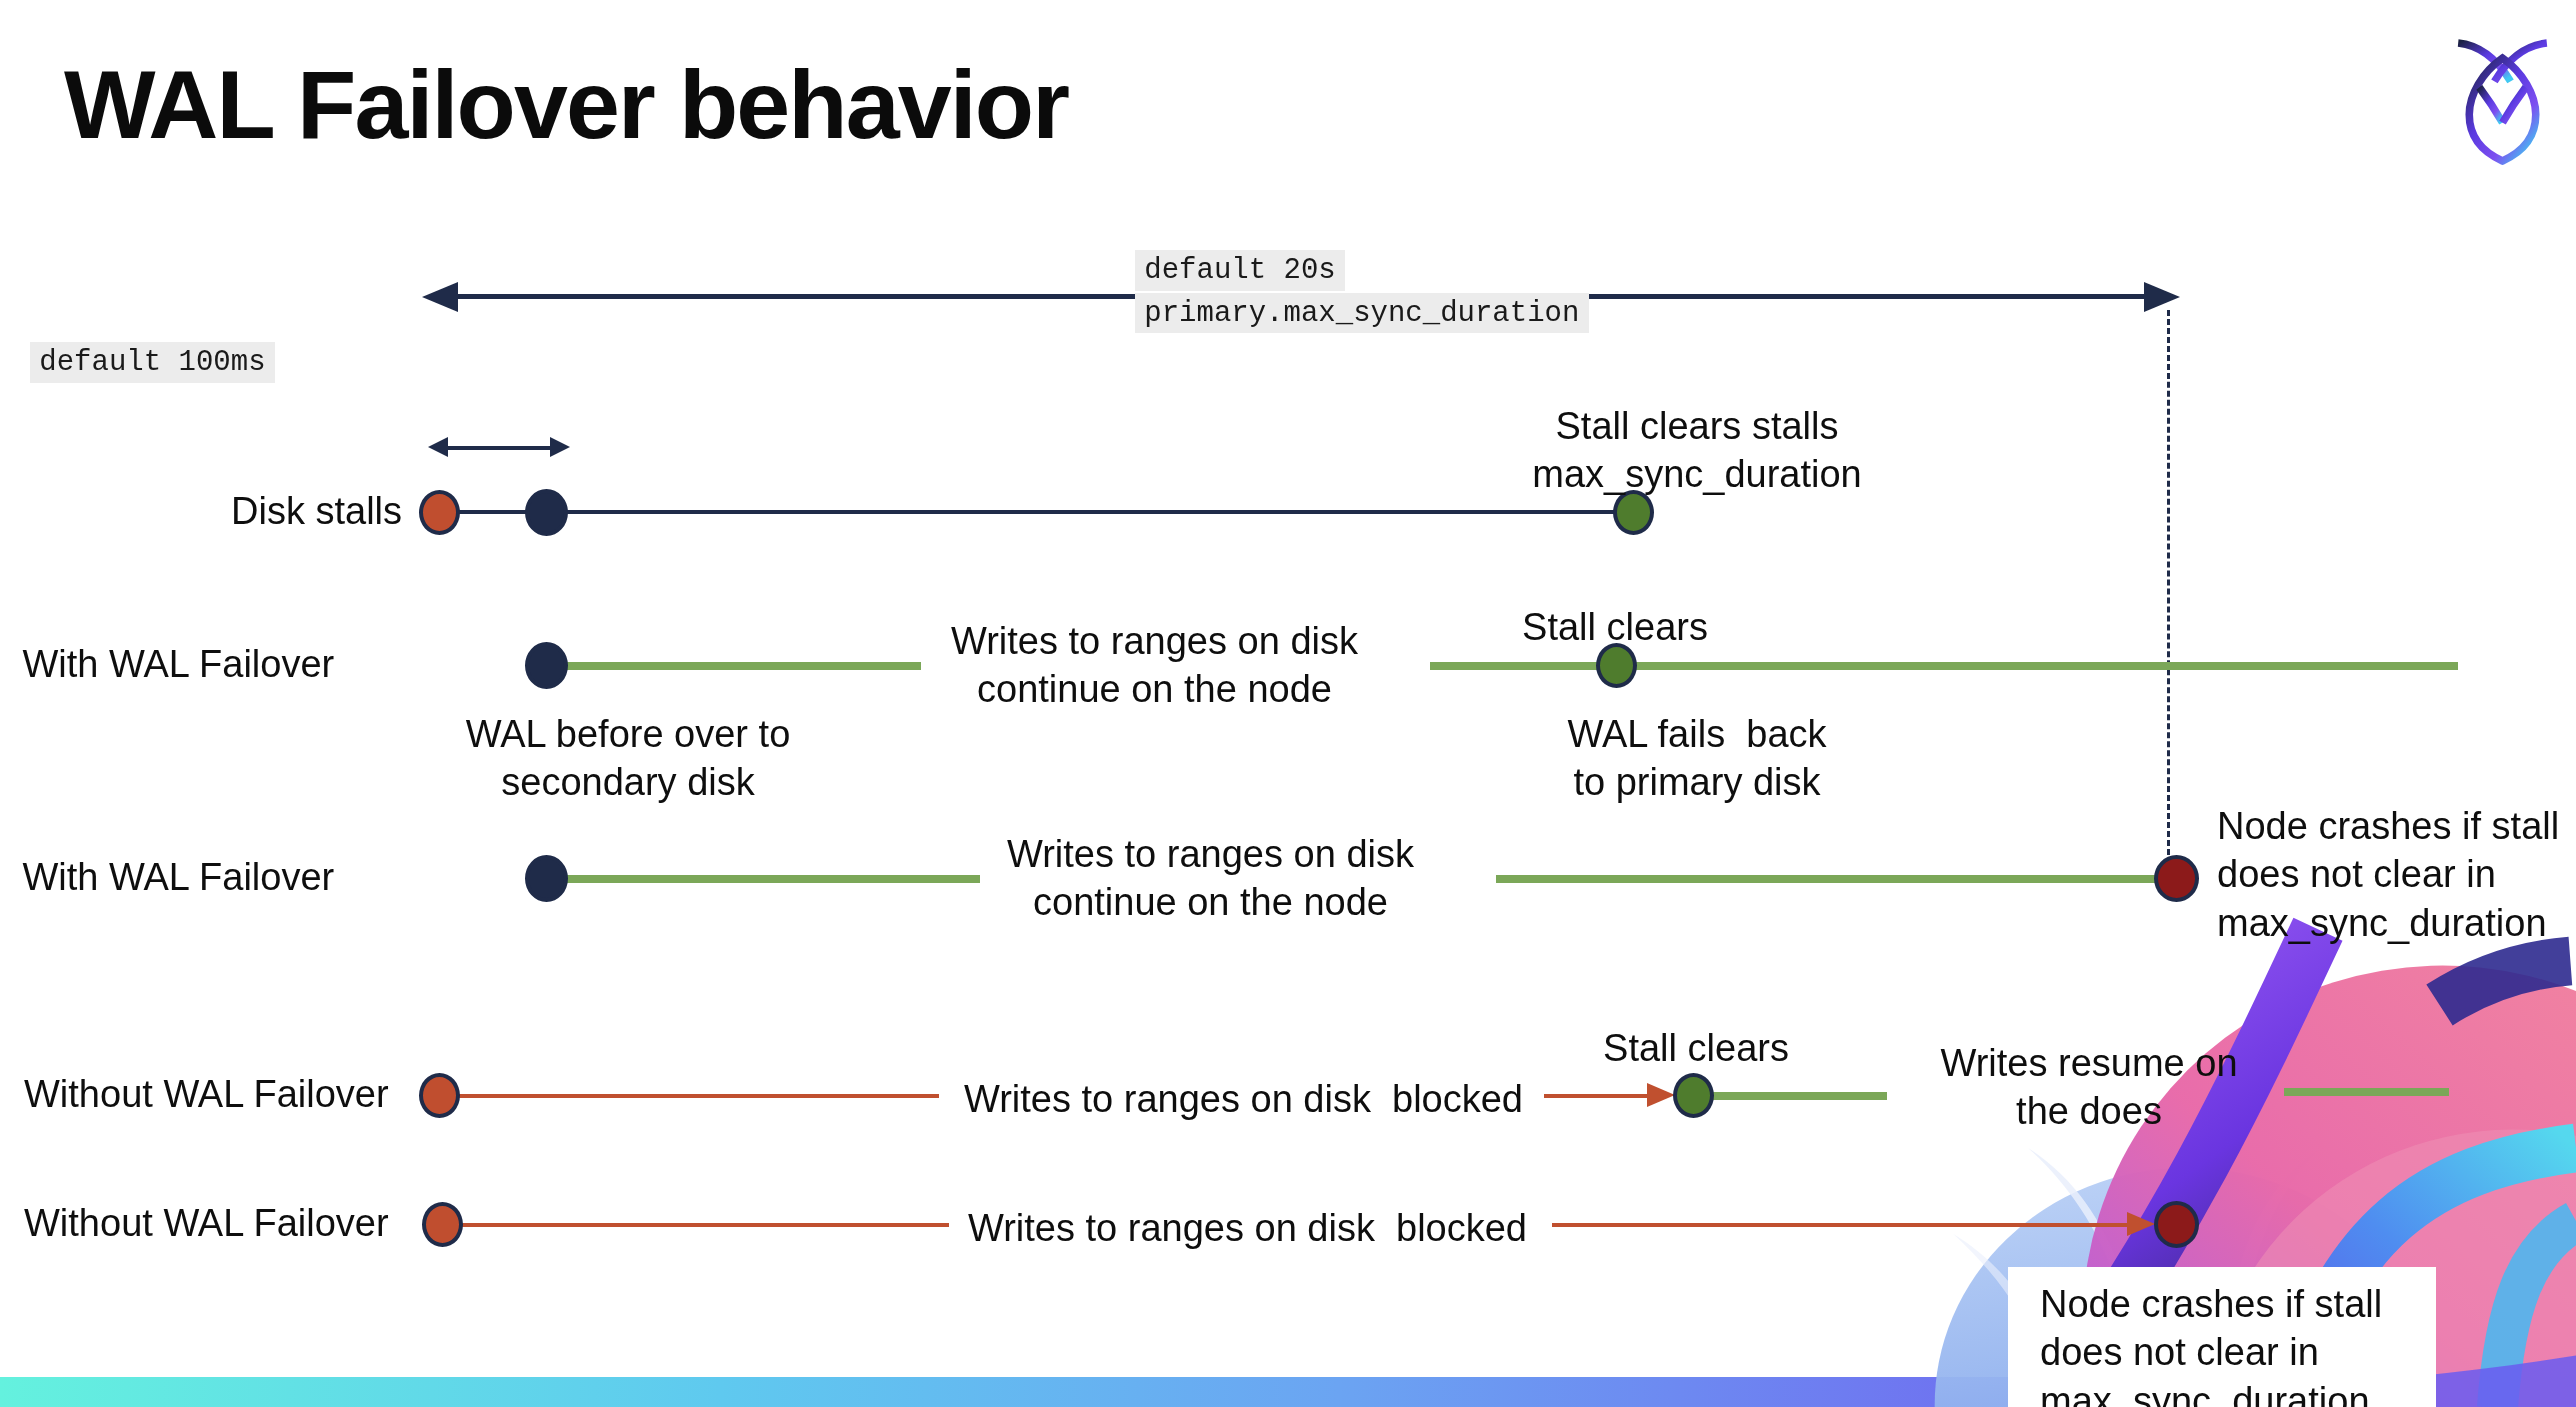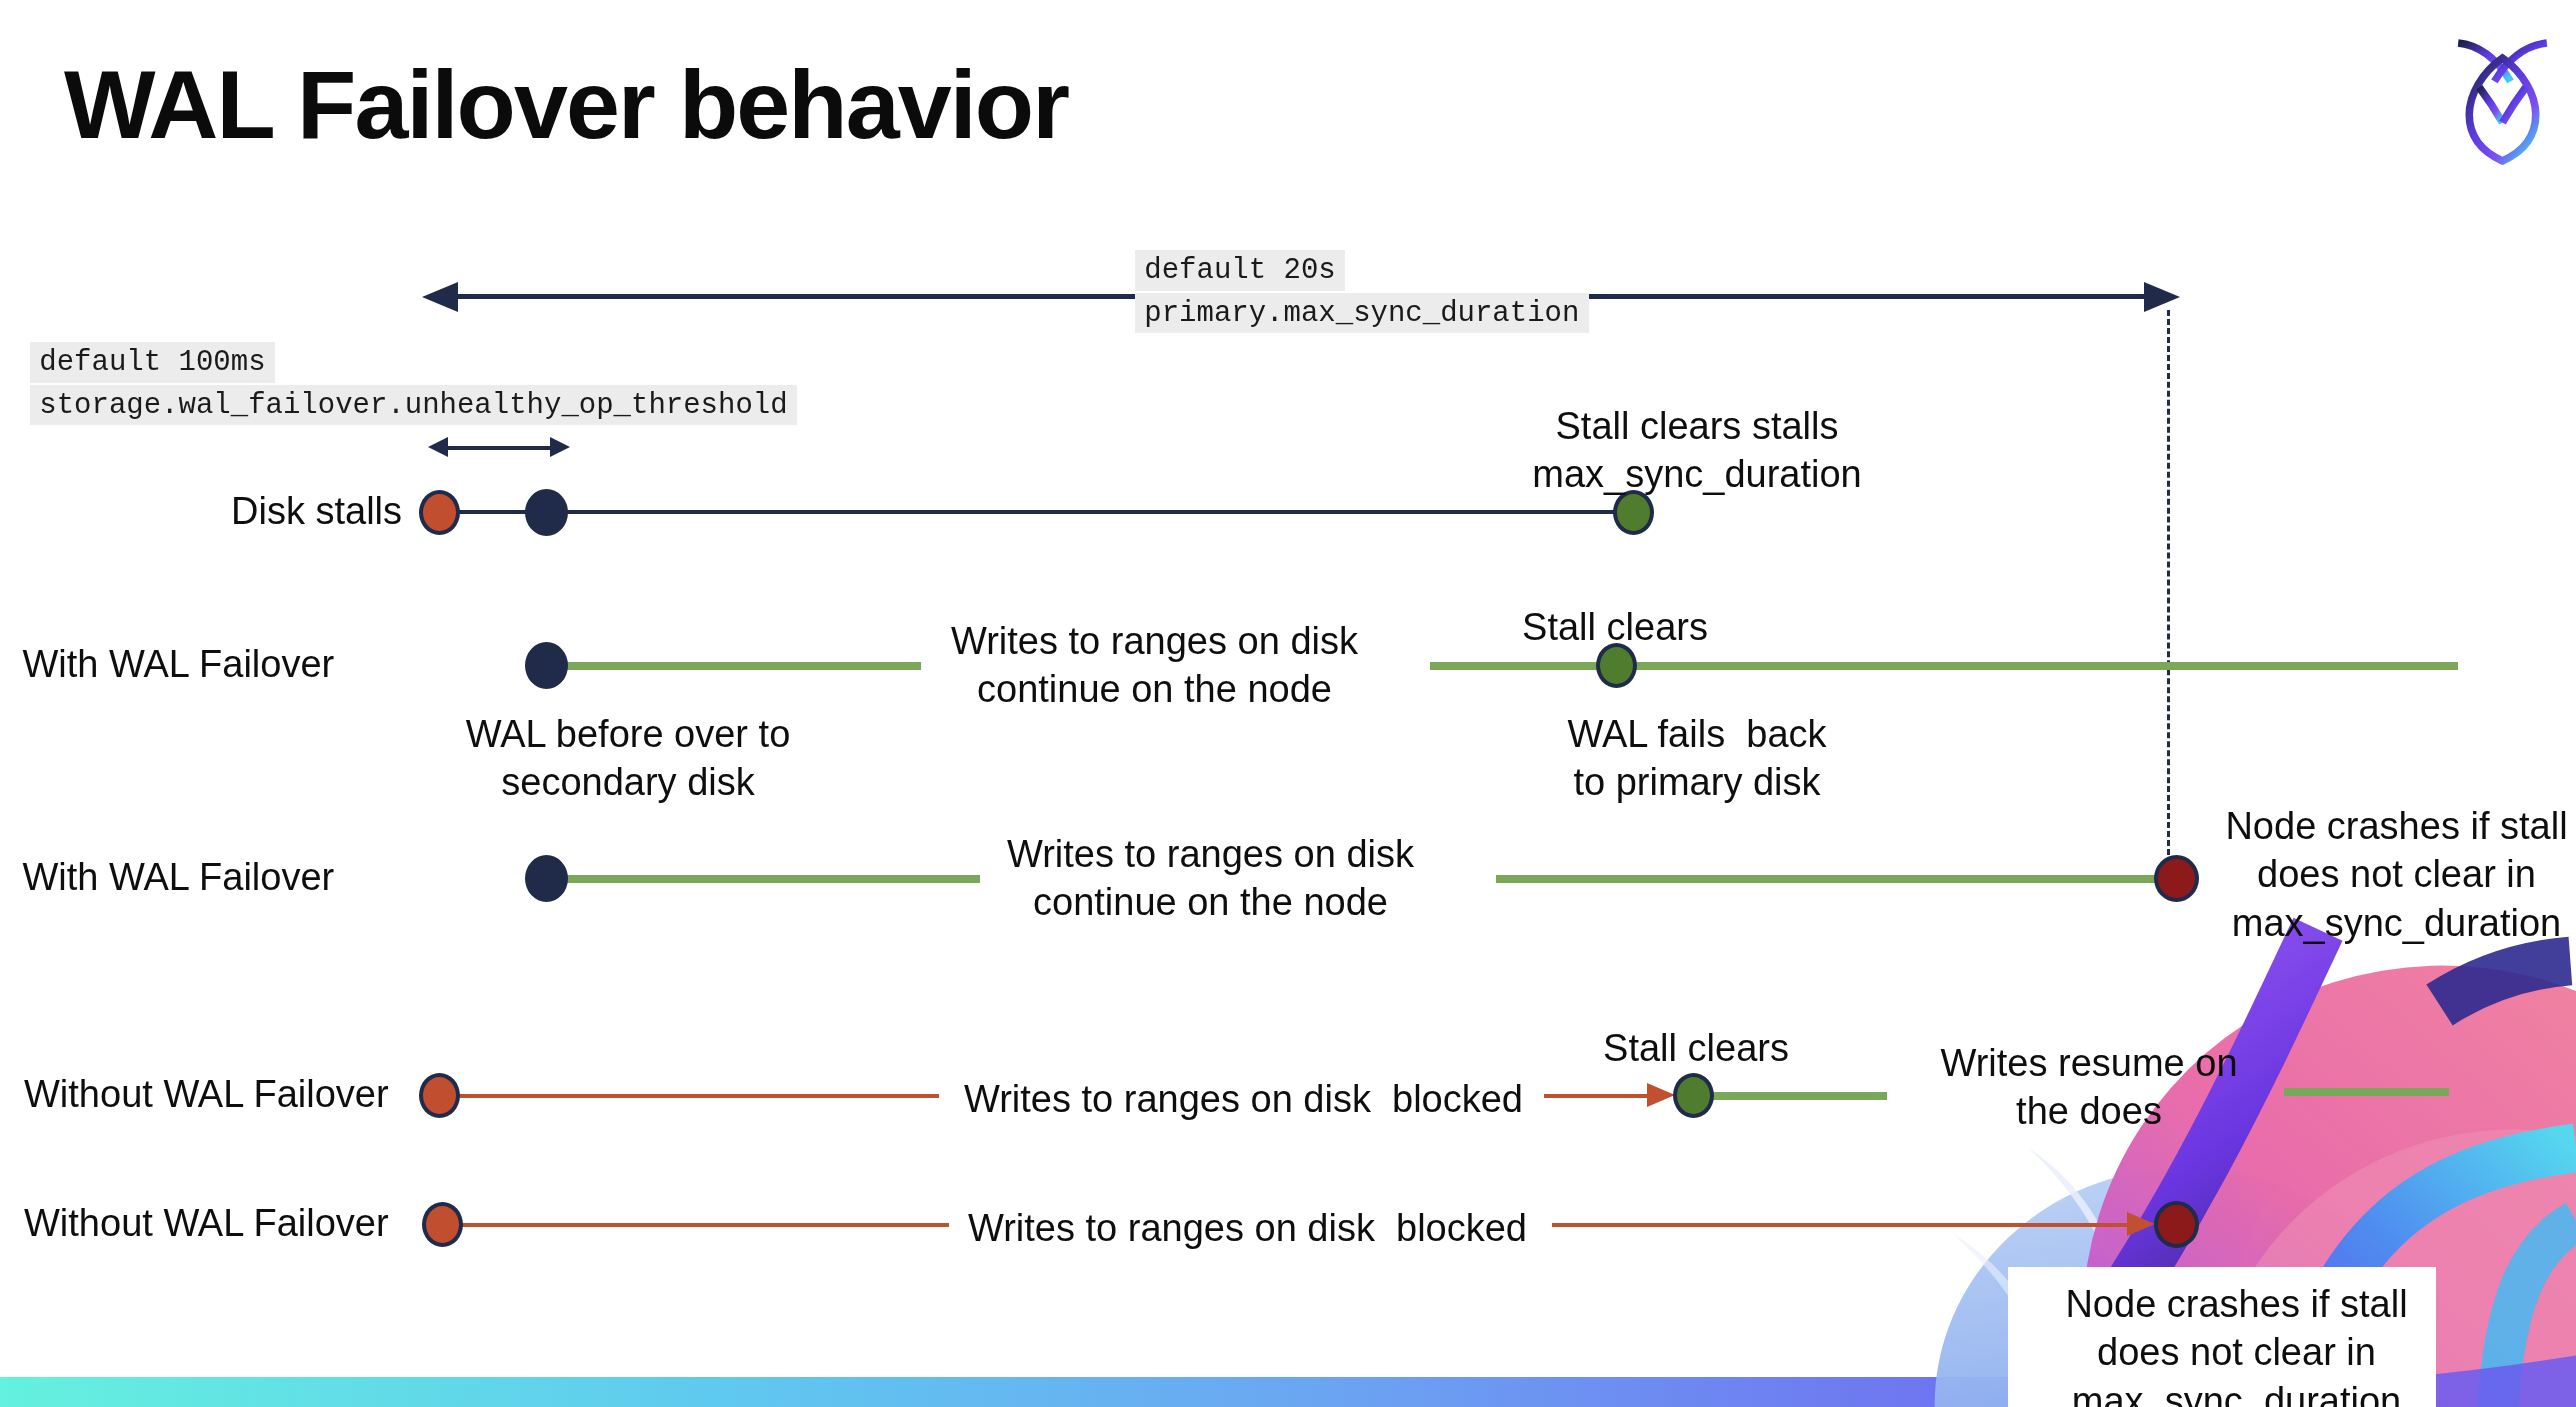--- a/index.html
+++ b/index.html
@@ -6,21 +6,21 @@
   #canvas{position:relative;width:2052px;height:1408px;background:#fff;
           font-family:"Liberation Sans",sans-serif;color:#111}
   .abs{position:absolute}
   .title{font-size:97px;font-weight:bold;letter-spacing:-1.9px;color:#0b0b0b;white-space:nowrap}
   .tagwrap{line-height:0;z-index:7}
   .tag{display:inline-block;background:#ECECEC;color:#1a1a1a;
        font-family:Liberation Mono, monospace;
        font-size:29px;line-height:37px;padding:1.9px 9.3px;white-space:pre}
   .rowlbl{font-size:38px;color:#0e0e0e;white-space:nowrap;z-index:6}
   .note{font-size:38px;line-height:1.27;color:#0e0e0e;text-align:center;white-space:pre-wrap;z-index:6}
-  .note.left{text-align:center}
+  .note.left{text-align:left}
   .hline{height:3.7px;background:#1F2B49;z-index:4}
   .gline{height:7.5px;background:#7BA758;z-index:5}
   .rline{height:4.7px;background:#C0502F;z-index:4}
   .dot{border-radius:50%;border:4.7px solid #1F2B49;box-sizing:border-box;z-index:6}
   .dot.navy{background:#1F2B49}
   .dot.red{background:#C04E2F}
   .dot.green{background:#4F7C2D}
   .dot.darkred{background:#8C1A1A}
   .head{width:0;height:0;z-index:5}
   .head.nleft{border-top:15px solid transparent;border-bottom:15px solid transparent;border-right:36px solid #1F2B49}
@@ -64,21 +64,20 @@
   <div class="abs hline" style="left:454px;top:294px;width:1690px;height:4.7px"></div>
   <div class="abs head nleft" style="left:422px;top:282px"></div>
   <div class="abs head nright" style="left:2144px;top:282px"></div>
   <div class="abs tagwrap" style="left:1135px;top:250px">
     <span class="tag">default 20s</span><br>
     <span class="tag" style="margin-top:1.9px">primary.max_sync_duration</span>
   </div>
 
   <div class="abs tagwrap" style="left:30px;top:342px">
     <span class="tag">default 100ms</span><br>
-    <span class="tag" style="margin-top:1.9px">storage.wal_failover.unhealthy_op_threshold</span>
   </div>
 
   <div class="abs hline" style="left:447px;top:446px;width:103px"></div>
   <div class="abs head sleft" style="left:428px;top:437px"></div>
   <div class="abs head sright" style="left:550px;top:437px"></div>
 
   <div class="abs dashv" style="left:2167px;top:310px;height:545px"></div>
 
   <div class="abs rowlbl" style="left:231px;top:490px">Disk stalls</div>
   <div class="abs hline" style="left:439px;top:510px;width:1176px"></div>

